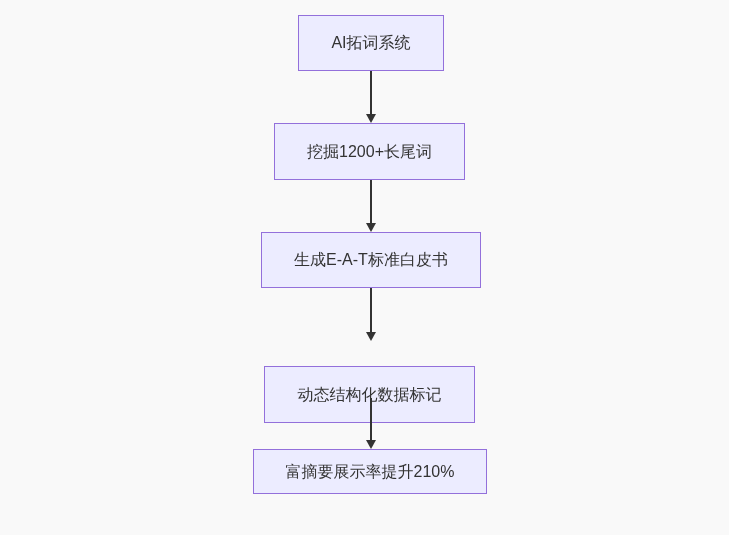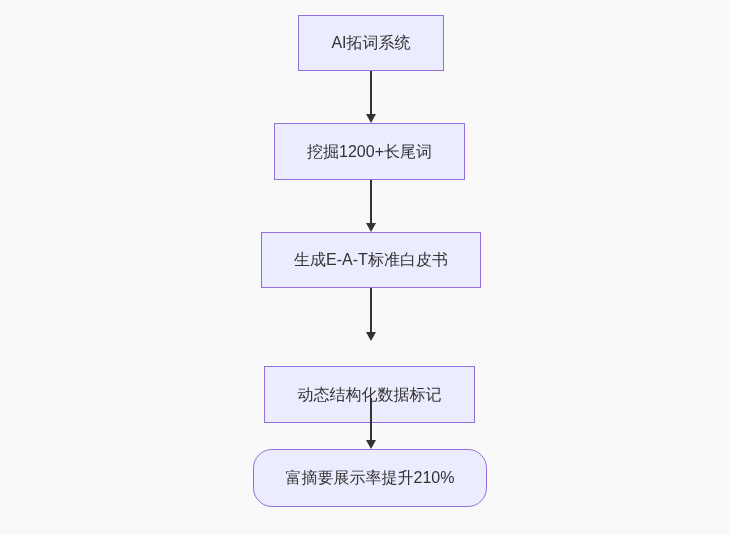--- a/index.html
+++ b/index.html
@@ -32,21 +32,21 @@
     justify-content:center;
     color:var(--text);
     font-size:16px;
     line-height:1;
     white-space:nowrap;
   }
   .node-1{left:298px;top:15px;width:146px;height:56px;}
   .node-2{left:274px;top:123px;width:191px;height:57px;}
   .node-3{left:261px;top:232px;width:220px;height:56px;}
   .node-4{left:264px;top:341px;width:211px;height:57px;margin-top:25px;}
-  .node-5{left:253px;top:449px;width:234px;height:58px;border-radius:19px;}
+  .node-5{left:253px;top:449px;width:234px;height:45px;}
 
   .arrow{position:absolute;left:0;top:0;width:0;height:0;}
   .arrow-line{
     position:absolute;
     width:2px;
     background:var(--arrow);
     left:369.5px;
   }
   .arrow-head{
     position:absolute;

